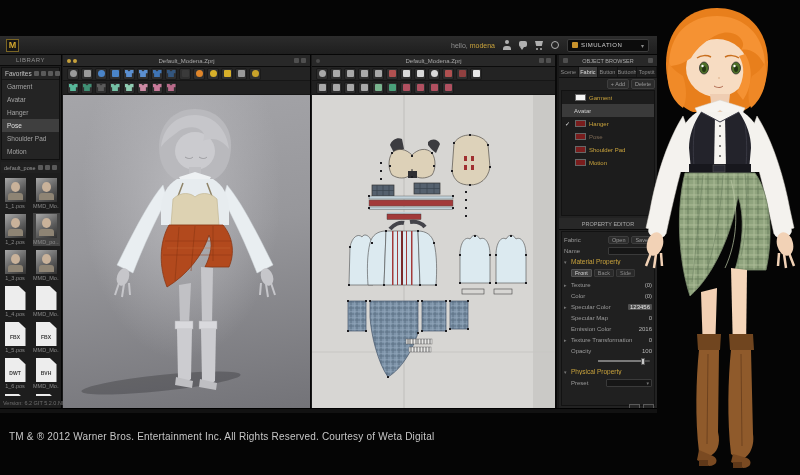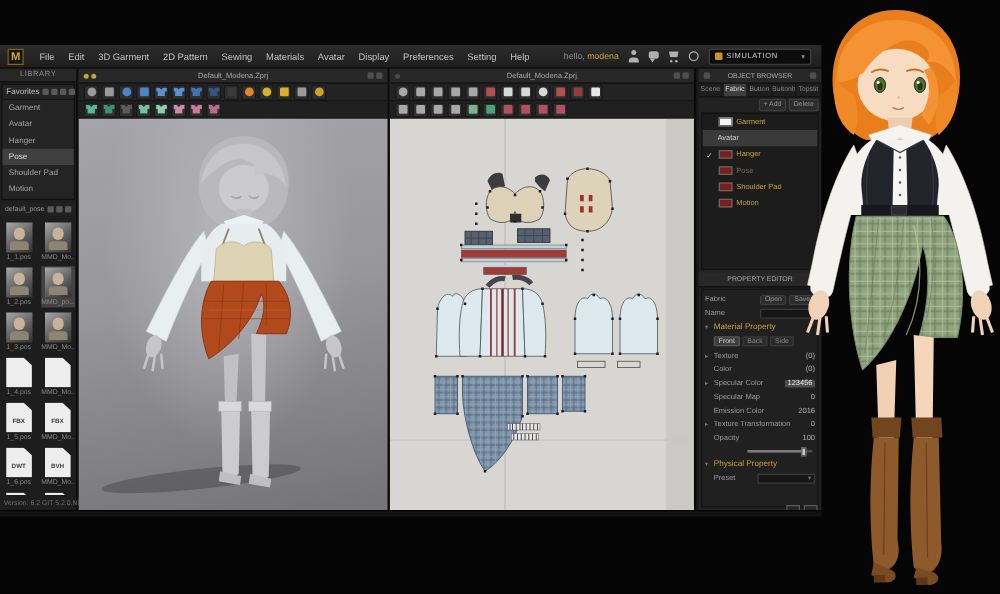--- a/index.html
+++ b/index.html
@@ -119,33 +119,20 @@
 </style>
 </head>
 <body>
 
 <div class="stage" data-name="stage">
 
   <div class="app" data-name="app-window">
 
     <div class="menubar" data-name="menu-bar">
       <div class="logo" data-name="app-logo">M</div>
-      <div id="menus" style="display:flex" data-name="menu-items">
-          <div class="menu-item" data-name="menu-file">File</div>
-          <div class="menu-item" data-name="menu-edit">Edit</div>
-          <div class="menu-item" data-name="menu-3d-garment">3D Garment</div>
-          <div class="menu-item" data-name="menu-2d-pattern">2D Pattern</div>
-          <div class="menu-item" data-name="menu-sewing">Sewing</div>
-          <div class="menu-item" data-name="menu-materials">Materials</div>
-          <div class="menu-item" data-name="menu-avatar">Avatar</div>
-          <div class="menu-item" data-name="menu-display">Display</div>
-          <div class="menu-item" data-name="menu-preferences">Preferences</div>
-          <div class="menu-item" data-name="menu-setting">Setting</div>
-          <div class="menu-item" data-name="menu-help">Help</div>
-        </div>
       <div class="mb-right" data-name="menubar-right">
         <span class="greet" data-name="greeting-text"><span>hello,</span> <b data-name="username">modena</b></span>
         <span id="tbicons" style="display:flex;gap:6px" data-name="account-icons">
             <span class="tb-icon" data-name="account-icon"></span>
             <span class="tb-icon" data-name="chat-icon"></span>
             <span class="tb-icon" data-name="cart-icon"></span>
             <span class="tb-icon" data-name="settings-gear-icon"></span>
           </span>
         <div class="mode-dd" data-name="mode-select">
           <span class="mode-logo" data-name="mode-logo-icon"></span>
@@ -782,13 +769,14 @@
       <path d="M66,346 L86,346 L85,428 C88,440 84,450 76,452 L66,448 C62,415 63,375 66,346 Z" fill="#8f5a2b"></path>
       <path d="M98,346 L118,346 L120,430 C122,444 115,455 106,456 L98,450 C94,415 95,375 98,346 Z" fill="#8f5a2b"></path>
       <path d="M66,446 L80,452 C86,455 84,462 76,462 L64,456 Z" fill="#7a4a22"></path>
       <path d="M100,450 L114,454 C120,457 118,464 110,464 L98,458 Z" fill="#7a4a22"></path>
       <path d="M75,350 L74,440 M108,350 L109,442" stroke="#5f3819" stroke-width="1" opacity="0.7" fill="none"></path>
       <rect x="66" y="456" width="9" height="6" fill="#5f3819"></rect>
       <rect x="100" y="458" width="9" height="6" fill="#5f3819"></rect>
     </svg>
   </div>
 
+  <div class="copyright" data-name="copyright-text">TM &amp; ® 2012 Warner Bros. Entertainment Inc. All Rights Reserved. Courtesy of Weta Digital</div>
 </div>
 
 </body></html>

